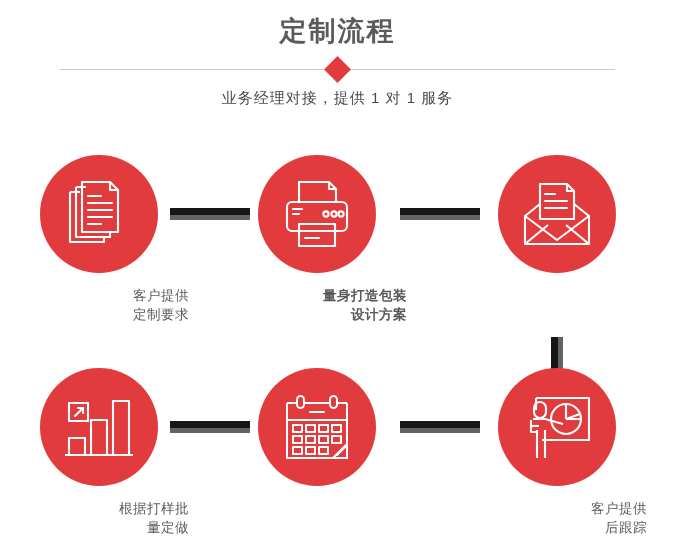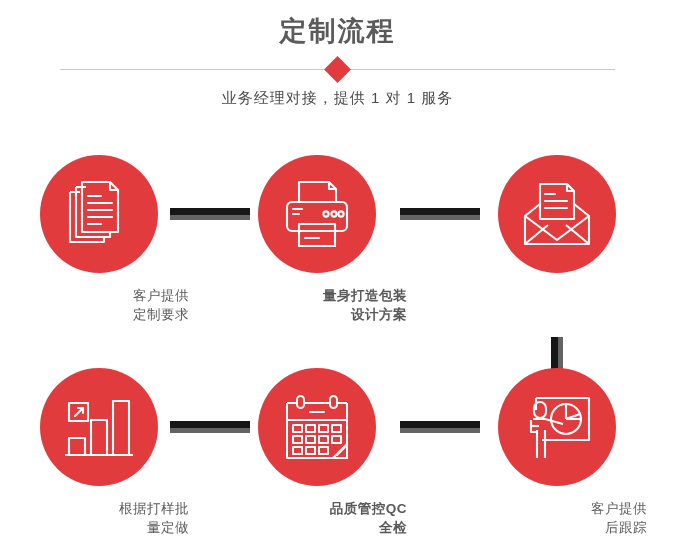--- a/index.html
+++ b/index.html
@@ -220,22 +220,20 @@
           <rect x="35" y="42" width="9" height="7"></rect>
           <rect x="48" y="42" width="9" height="7"></rect>
           <rect x="9" y="53" width="9" height="7"></rect>
           <rect x="22" y="53" width="9" height="7"></rect>
           <rect x="35" y="53" width="9" height="7"></rect>
           <path d="M63 50 L49 64 h14 z"></path>
           <path d="M61 53 L53 61" stroke-linecap="round"></path>
         </svg>
       </span>
     </div>
-    <div class="node-label">品质管控QC
-全检</div>
   </div>
 
   <div class="node row2 col3">
     <div class="circle">
       <span>
         <svg width="68" height="66" viewBox="0 0 68 66" fill="none" stroke="#ffffff" stroke-width="2.1" stroke-linejoin="round">
           <path d="M13 4 h53 v42 h-47"></path>
           <path d="M13 4 v12"></path>
           <circle cx="43" cy="25" r="15"></circle>
           <path d="M43 25 V10 M43 25 L57 20"></path>

